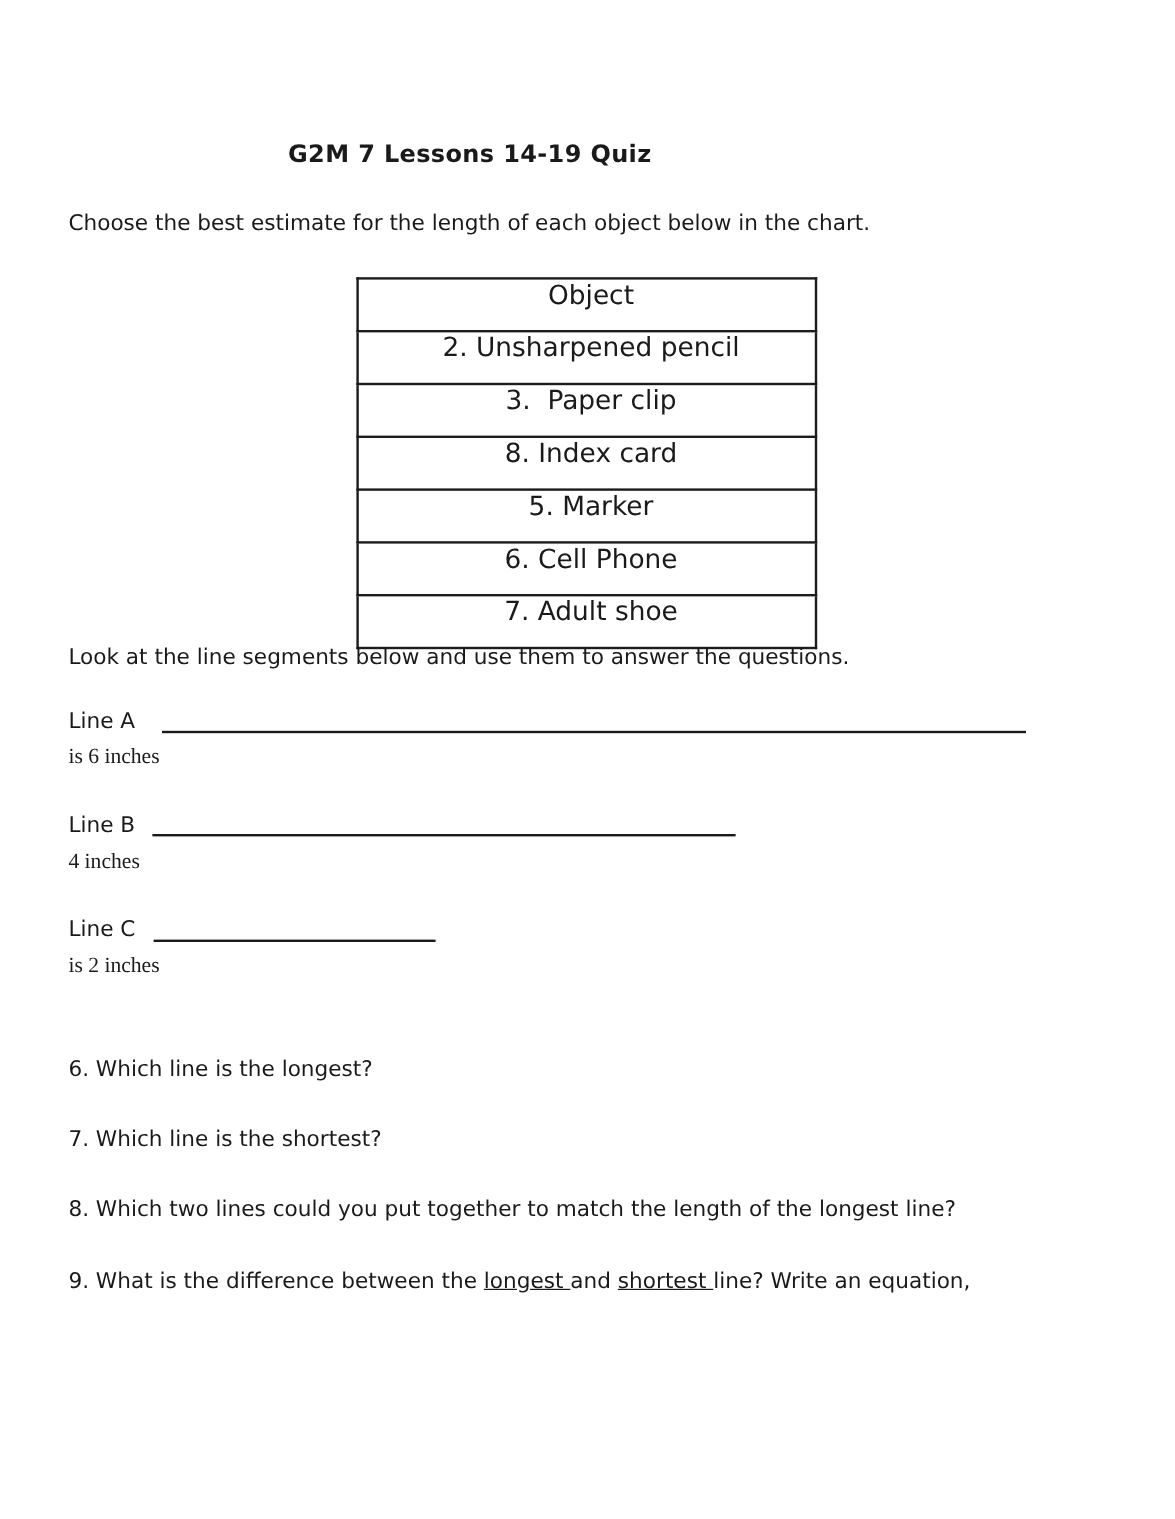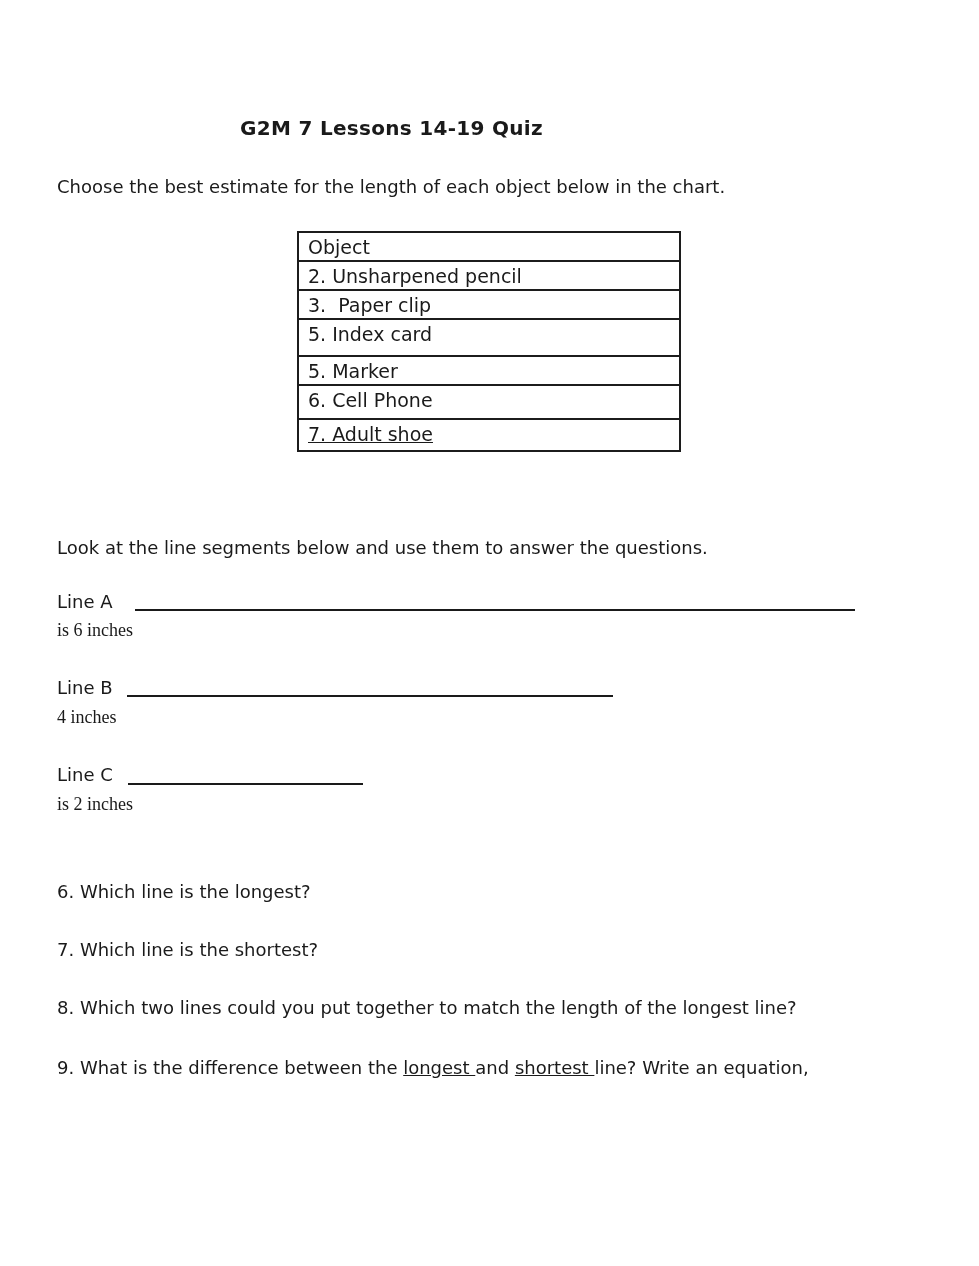--- a/index.html
+++ b/index.html
@@ -21,25 +21,26 @@
   .caption { font-size: 18px; white-space: nowrap; font-family: Liberation Serif, serif; }
   .label { font-size: 18px; white-space: nowrap; }
   table.object-table {
     position: absolute; left: 297px; top: 231px;
     width: 384px;
     border-collapse: collapse;
     table-layout: fixed;
   }
   table.object-table td {
     border: 2px solid #1c1c1c;
-    font-size: 19px;
+    font-size: 22px;
     line-height: 24px;
-    padding: 2px 2px 1px 9px;
+    padding: 2px 2px 16px 9px;
     vertical-align: top;
     white-space: pre-wrap;
+    text-align: center;
   }
   .seg-line {
     position: absolute; height: 0;
     border-bottom: 2px solid #1a1a1a;
   }
   .q9-block { font-size: 18px; line-height: 29px; white-space: nowrap; }
   .u { text-decoration: underline; }
 </style>
 </head>
 <body>
@@ -53,29 +54,29 @@
       <tr style="height:29px;">
     <td>Object</td>
   </tr>
   <tr style="height:28px;">
     <td>2. Unsharpened pencil</td>
   </tr>
   <tr style="height:27px;">
     <td>3.  Paper clip</td>
   </tr>
   <tr style="height:37px;">
-    <td>5. Index card</td>
+    <td>8. Index card</td>
   </tr>
   <tr style="height:29px;">
     <td>5. Marker</td>
   </tr>
   <tr style="height:34px;">
     <td>6. Cell Phone</td>
   </tr>
-  <tr style="height:32px;text-decoration:underline;">
+  <tr style="height:32px;">
     <td>7. Adult shoe</td>
   </tr>
 </tbody>
   </table>
 
 <div class="abs body-text" style="left:57px; top:537px;">Look at the line segments below and use them to answer the questions.</div>
 
 <div class="abs label" style="left:57px; top:591px;">Line A</div>
 <div class="seg-line" style="left:135px; top:609px; width:720px;"></div>
 <div class="abs caption" style="left:57px; top:620px;">is 6 inches</div>

